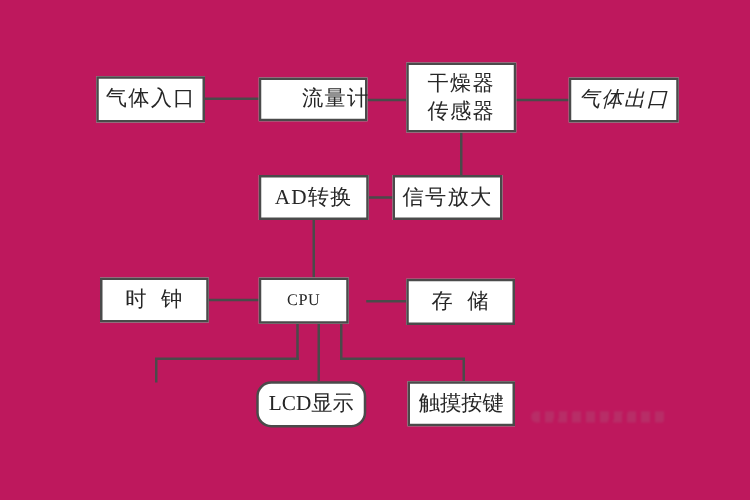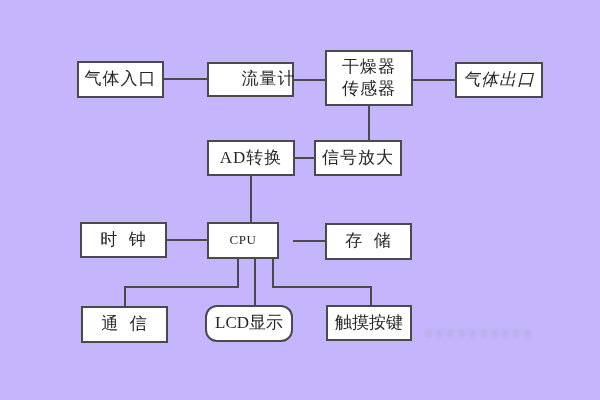--- a/index.html
+++ b/index.html
@@ -3,21 +3,21 @@
 <meta charset="utf-8">
 <style>
   html,body { margin:0; padding:0; }
   body {
     width:600px; height:400px;
     background:#ffffff;
     font-family:"Liberation Serif","DejaVu Serif",serif;
     overflow:hidden;
   }
   .canvas {
-    position:relative; width:600px; height:400px; background:#c4b5fd;
+    position:relative; width:600px; height:400px; background:#be185d;
   }
   .box {
     position:absolute;
     box-sizing:border-box;
     border:2px solid #4a4a4a;
     background:#ffffff;
     display:flex; align-items:center; justify-content:center;
     text-align:center;
     font-size:17px; line-height:1.3;
     color:#262626;
@@ -74,21 +74,20 @@
   <div class="box" id="n-gas-inlet">气体入口</div>
   <div class="box" id="n-flow-meter">流量计</div>
   <div class="box" id="n-dryer-sensor">干燥器
 传感器</div>
   <div class="box" id="n-gas-outlet">气体出口</div>
   <div class="box" id="n-ad-converter">AD转换</div>
   <div class="box" id="n-signal-amplifier">信号放大</div>
   <div class="box" id="n-clock">时  钟</div>
   <div class="box" id="n-cpu">CPU</div>
   <div class="box" id="n-storage">存  储</div>
-  <div class="box" id="n-communication">通  信</div>
   <div class="box" id="n-lcd-display">LCD显示</div>
   <div class="box" id="n-touch-keys">触摸按键</div>
 
   <div class="line" id="c-inlet-flow"></div>
   <div class="line" id="c-flow-dryer"></div>
   <div class="line" id="c-dryer-outlet"></div>
   <div class="line" id="c-dryer-amp"></div>
   <div class="line" id="c-ad-amp"></div>
   <div class="line" id="c-ad-cpu"></div>
   <div class="line" id="c-clock-cpu"></div>

